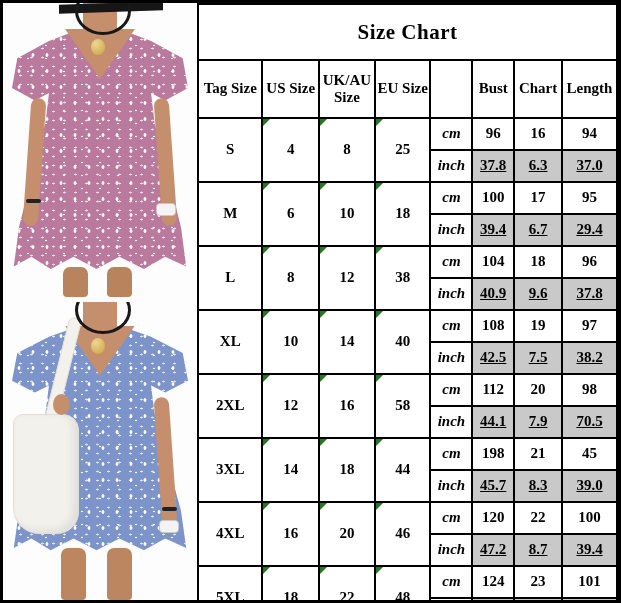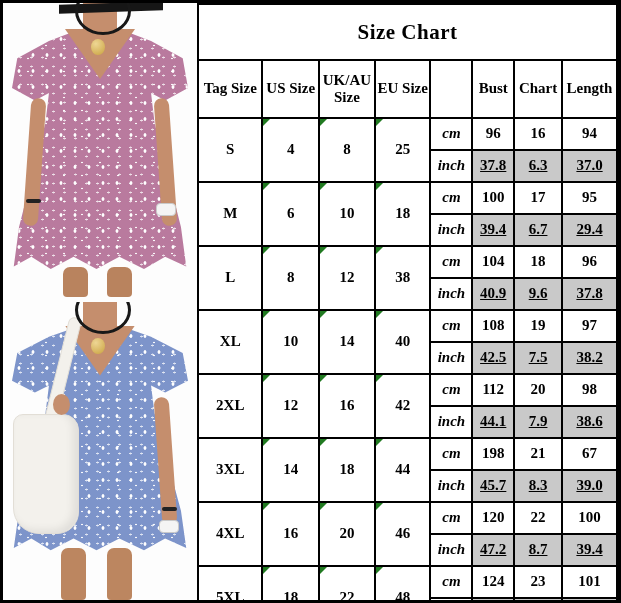--- a/index.html
+++ b/index.html
@@ -195,41 +195,41 @@
         <tr>
           <td class="c-unit">inch</td>
           <td class="c-val gray">42.5</td>
           <td class="c-val gray">7.5</td>
           <td class="c-val gray">38.2</td>
         </tr>
         <tr>
           <td class="c-tag" rowspan="2">2XL</td>
           <td class="c-num tri" rowspan="2">12</td>
           <td class="c-num tri" rowspan="2">16</td>
-          <td class="c-num tri" rowspan="2">42</td>
+          <td class="c-num tri" rowspan="2">58</td>
           <td class="c-unit">cm</td>
           <td class="c-val">112</td>
           <td class="c-val">20</td>
           <td class="c-val">98</td>
         </tr>
         <tr>
           <td class="c-unit">inch</td>
           <td class="c-val gray">44.1</td>
           <td class="c-val gray">7.9</td>
-          <td class="c-val gray">38.6</td>
+          <td class="c-val gray">70.5</td>
         </tr>
         <tr>
           <td class="c-tag" rowspan="2">3XL</td>
           <td class="c-num tri" rowspan="2">14</td>
           <td class="c-num tri" rowspan="2">18</td>
           <td class="c-num tri" rowspan="2">44</td>
           <td class="c-unit">cm</td>
           <td class="c-val">198</td>
           <td class="c-val">21</td>
-          <td class="c-val">67</td>
+          <td class="c-val">45</td>
         </tr>
         <tr>
           <td class="c-unit">inch</td>
           <td class="c-val gray">45.7</td>
           <td class="c-val gray">8.3</td>
           <td class="c-val gray">39.0</td>
         </tr>
         <tr>
           <td class="c-tag" rowspan="2">4XL</td>
           <td class="c-num tri" rowspan="2">16</td>

